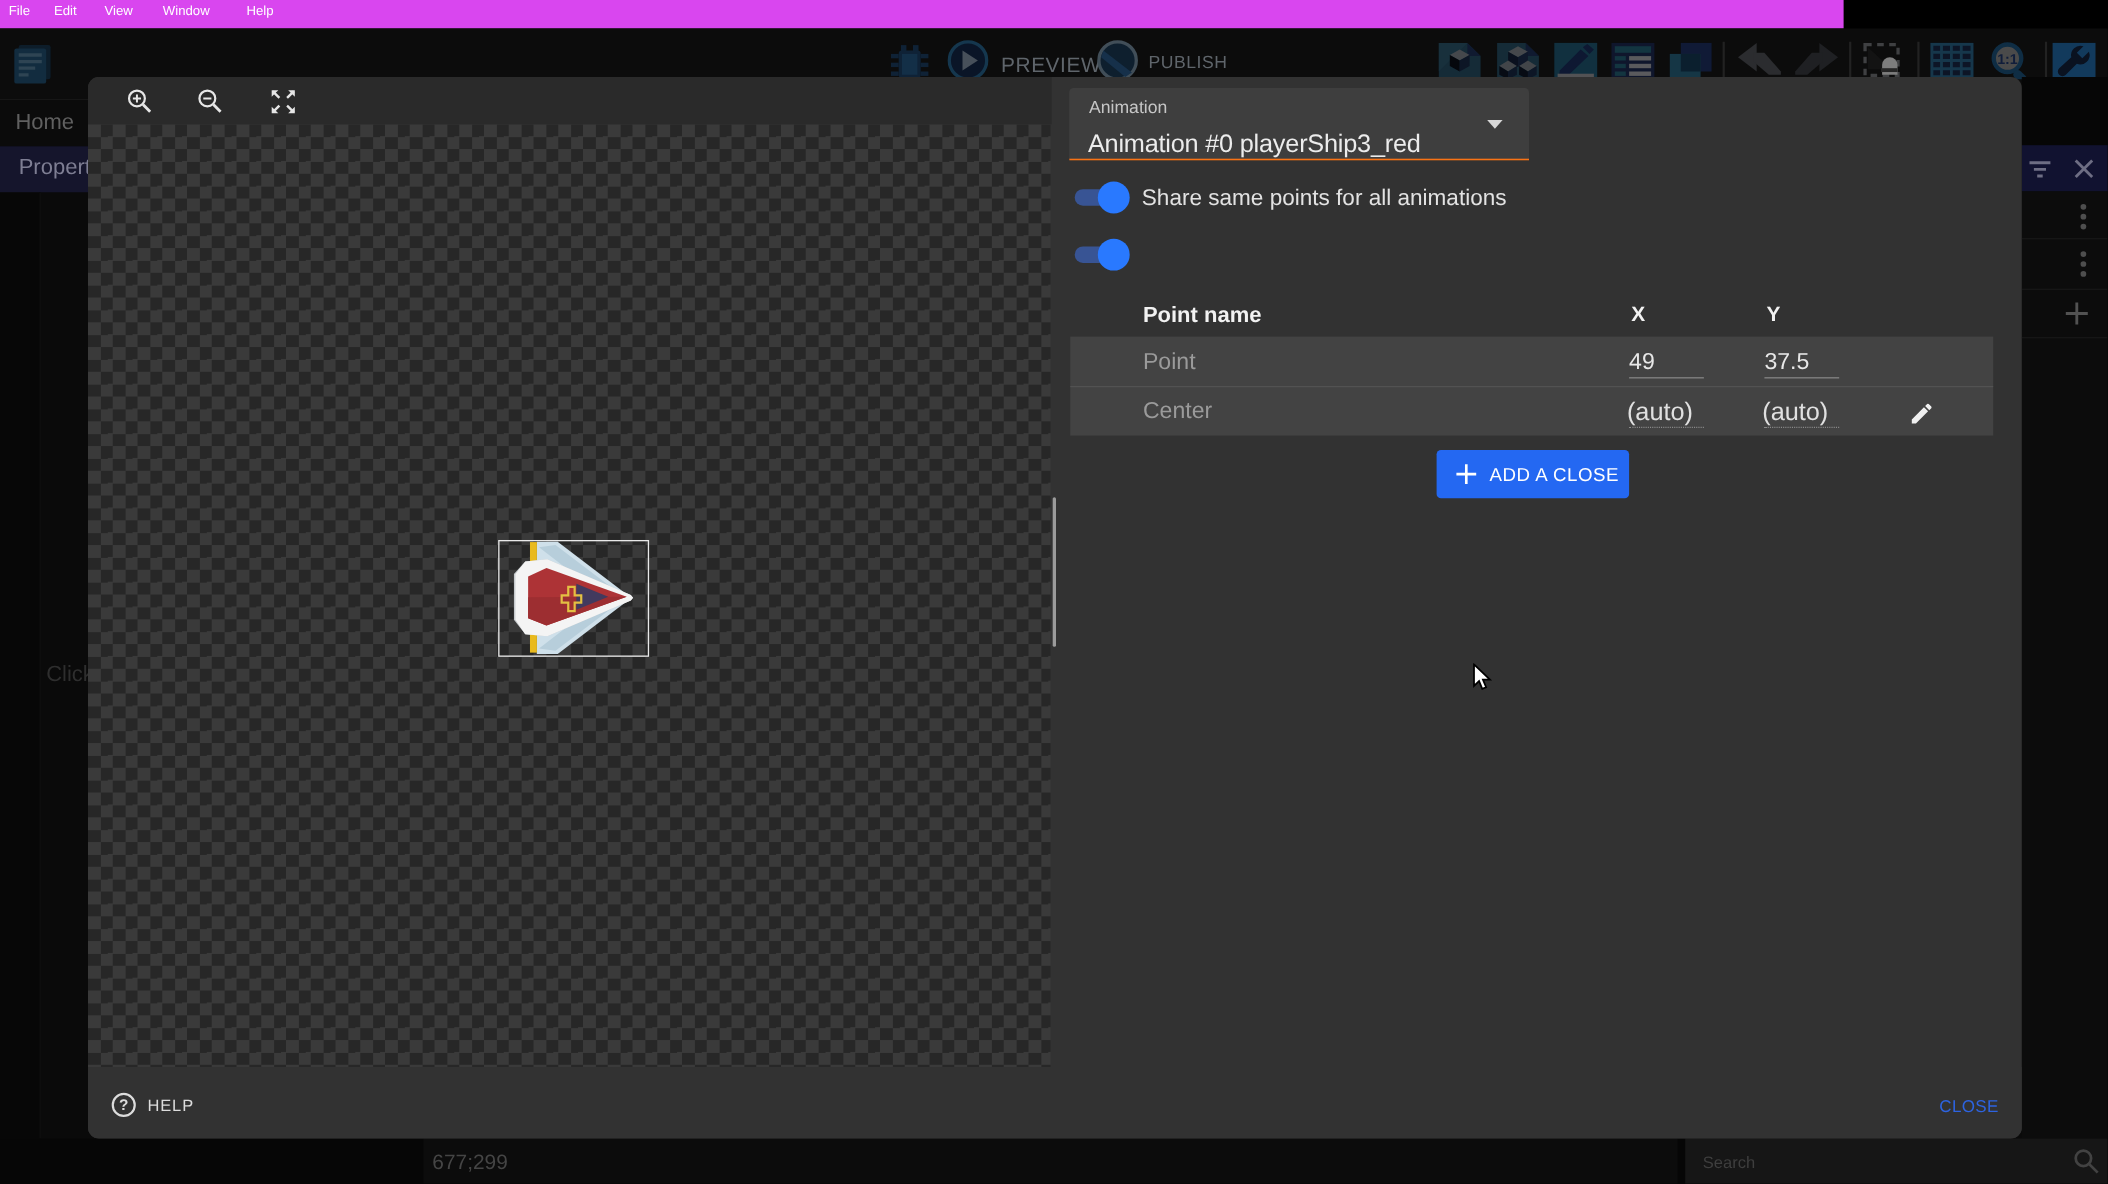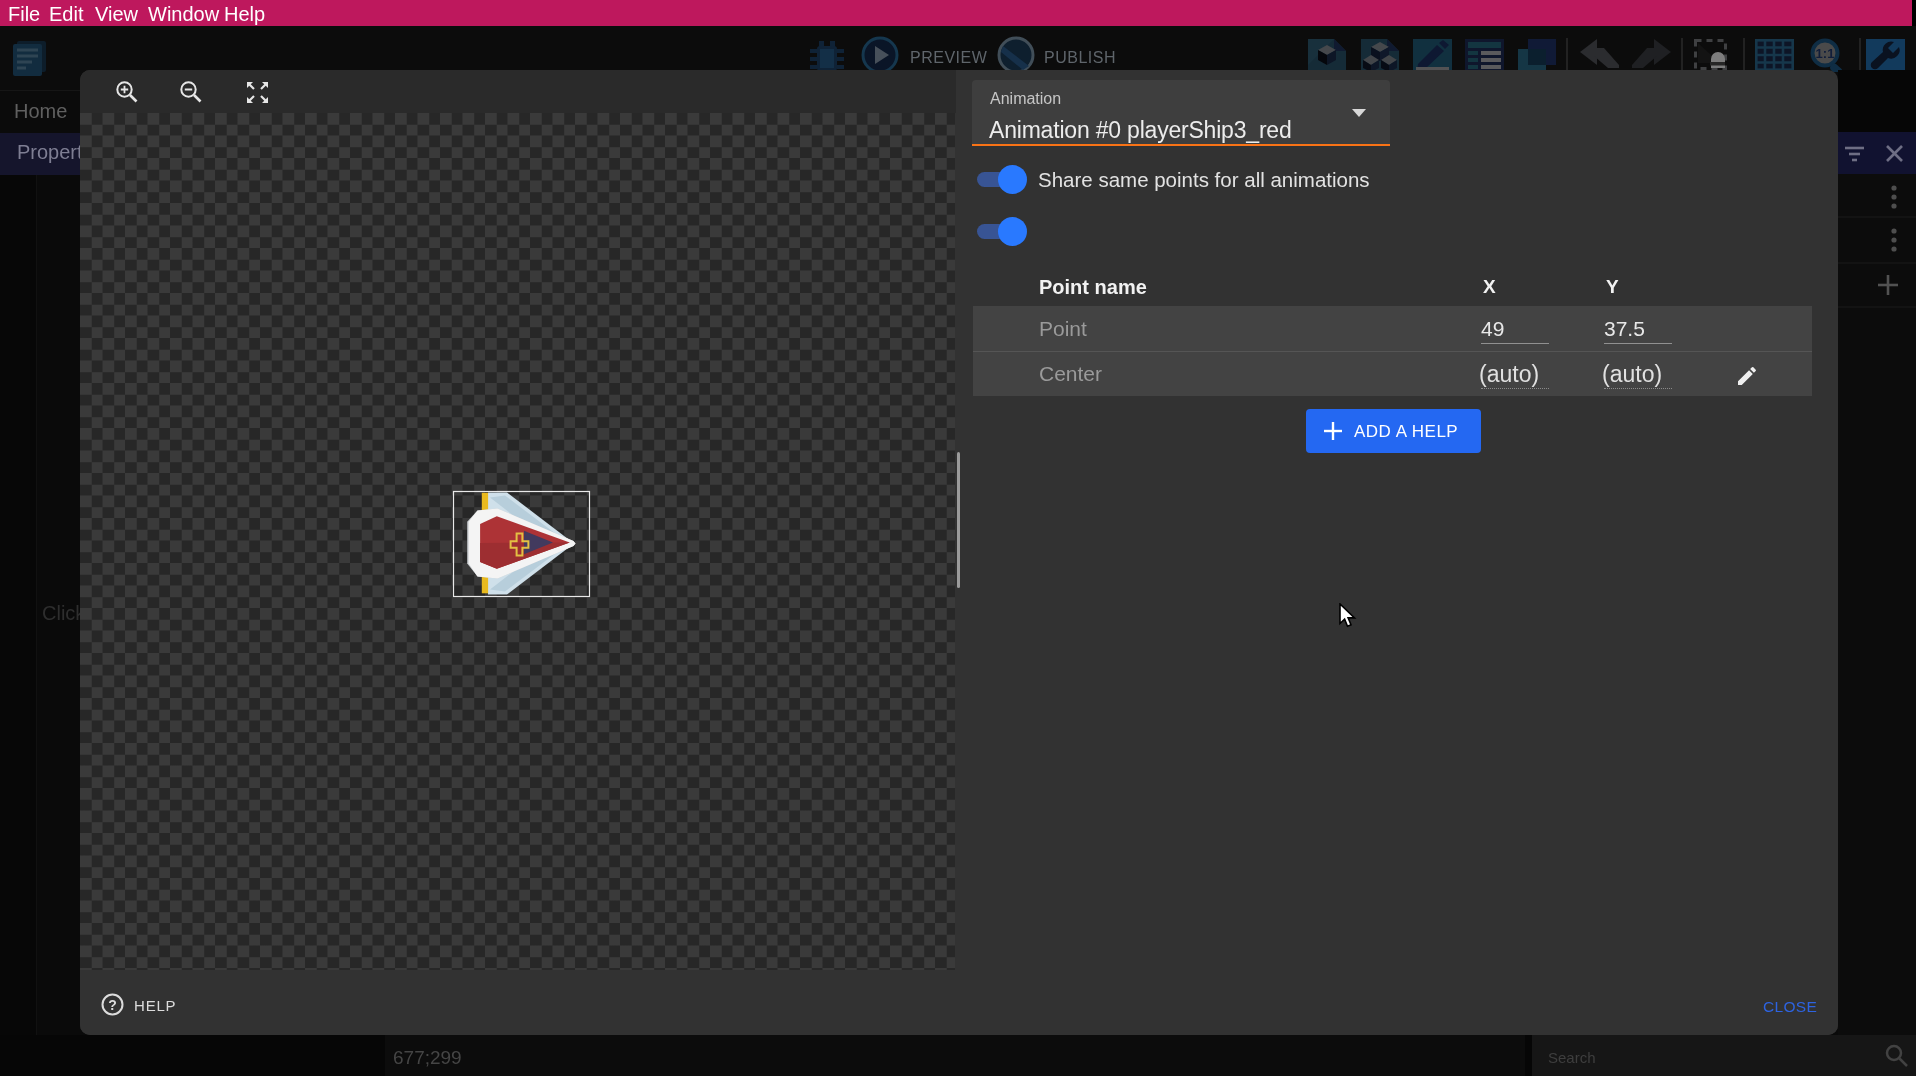--- a/index.html
+++ b/index.html
@@ -1,19 +1,19 @@
 <!DOCTYPE html>
 <html><head>
 <meta charset="utf-8">
 <style>
   * { margin:0; padding:0; box-sizing:border-box; }
   html,body { width:1916px; height:1076px; overflow:hidden; background:#000; font-family:"Liberation Sans", sans-serif; }
   .abs { position:absolute; }
   
-  #menubar { position:absolute; left:0; top:0; width:1912px; height:26px; background:#be185d; color:#fff; font-size:20px; }
+  #menubar { position:absolute; left:0; top:0; width:1676px; height:26px; background:#d946ef; color:#fff; font-size:12px; }
   #menubar span { position:absolute; top:3px; }
   
   #bg { position:absolute; left:0; top:26px; width:1916px; height:1050px; background:#0a0a0a; }
   
   #dialog { position:absolute; left:80px; top:70px; width:1758px; height:965px; background:#323232; border-radius:10px; overflow:hidden; }
   #canvastb { position:absolute; left:0; top:0; width:876px; height:43px; background:#2a2a2a; }
   #canvas { position:absolute; left:0; top:43px; width:875px; height:857px;
      background:conic-gradient(#272727 25%, #3a3a3a 0 50%, #272727 0 75%, #3a3a3a 0);
      background-size:22.5px 22.5px; }
   #footer { position:absolute; left:0; top:900px; width:1758px; height:65px; background:#323232; }
@@ -64,21 +64,21 @@
         <rect x="31" y="30" width="7" height="4"></rect>
       <rect x="11" y="11" width="20" height="25" rx="3"></rect>
     </g>
     <rect x="14" y="14" width="14" height="19" fill="#132f47"></rect>
   </svg>
 
   <svg class="svgi" style="left:861px;top:10px" width="38" height="38" viewBox="0 0 38 38">
     <circle cx="19" cy="19" r="17" fill="#0a1527" stroke="#15374e" stroke-width="3"></circle>
     <path d="M14 10 L28 19 L14 28 Z" fill="#47505a"></path>
   </svg>
-  <div class="abs" style="left:910px;top:23px;font-size:16px;letter-spacing:0.5px;color:#5f656b">PREVIEW</div>
+  <div class="abs" style="left:910px;top:23px;font-size:19px;letter-spacing:0.5px;color:#5f656b">PREVIEW</div>
 
   <svg class="svgi" style="left:997px;top:10px" width="38" height="38" viewBox="0 0 38 38">
     <circle cx="19" cy="19" r="17" fill="#0e1f2e" stroke="#414e58" stroke-width="3"></circle>
     <path d="M6 10 L32 30 L26 34 L4 16 Z" fill="#16304a"></path>
   </svg>
   <div class="abs" style="left:1044px;top:23px;font-size:16px;letter-spacing:0.5px;color:#5f656b">PUBLISH</div>
 
   <svg class="svgi" style="left:1307px;top:12px" width="610" height="34" viewBox="0 0 610 34">
 
     <g transform="translate(1,1)">
@@ -306,21 +306,21 @@
     <div class="uline" style="left:631px;top:82px;width:68px;background:none;border-bottom:1px dotted #8a8a8a"></div>
     <svg style="position:absolute;left:762px;top:58px" width="24" height="24" viewBox="0 0 24 24">
       <path d="M3 17.25V21h3.75L17.81 9.94l-3.75-3.75L3 17.25zM20.71 7.04c.39-.39.39-1.02 0-1.41l-2.34-2.34a.9959.9959 0 0 0-1.41 0l-1.83 1.83 3.75 3.75 1.83-1.83z" fill="#f0f0f0"></path>
     </svg>
   </div>
   <div class="abs" style="left:1226px;top:339px;width:175px;height:44px;background:#2468f2;border-radius:4px;color:#fff">
     <svg style="position:absolute;left:16px;top:11px" width="22" height="22" viewBox="0 0 22 22">
       <line x1="11" y1="2" x2="11" y2="20" stroke="#fff" stroke-width="2.4"></line>
       <line x1="2" y1="11" x2="20" y2="11" stroke="#fff" stroke-width="2.4"></line>
     </svg>
-    <div style="position:absolute;left:48px;top:13px;font-size:17px;font-weight:500;letter-spacing:0.5px">ADD A HELP</div>
+    <div style="position:absolute;left:48px;top:13px;font-size:17px;font-weight:500;letter-spacing:0.5px">ADD A CLOSE</div>
   </div>
   <div id="footer">
     <svg class="svgi" style="left:21px;top:23px" width="23" height="23" viewBox="0 0 23 23">
       <circle cx="11.5" cy="11.5" r="10" fill="none" stroke="#dcdcdc" stroke-width="2"></circle>
       <text x="11.5" y="16.5" font-size="14" font-weight="bold" fill="#dcdcdc" text-anchor="middle" font-family="Liberation Sans">?</text>
     </svg>
     <div class="abs" style="left:54px;top:27px;font-size:15px;letter-spacing:0.8px;color:#dcdcdc">HELP</div>
     <div class="abs" style="left:1683px;top:28px;font-size:15.5px;letter-spacing:0.3px;color:#2d63e0;font-weight:500">CLOSE</div>
   </div>
 </div>

